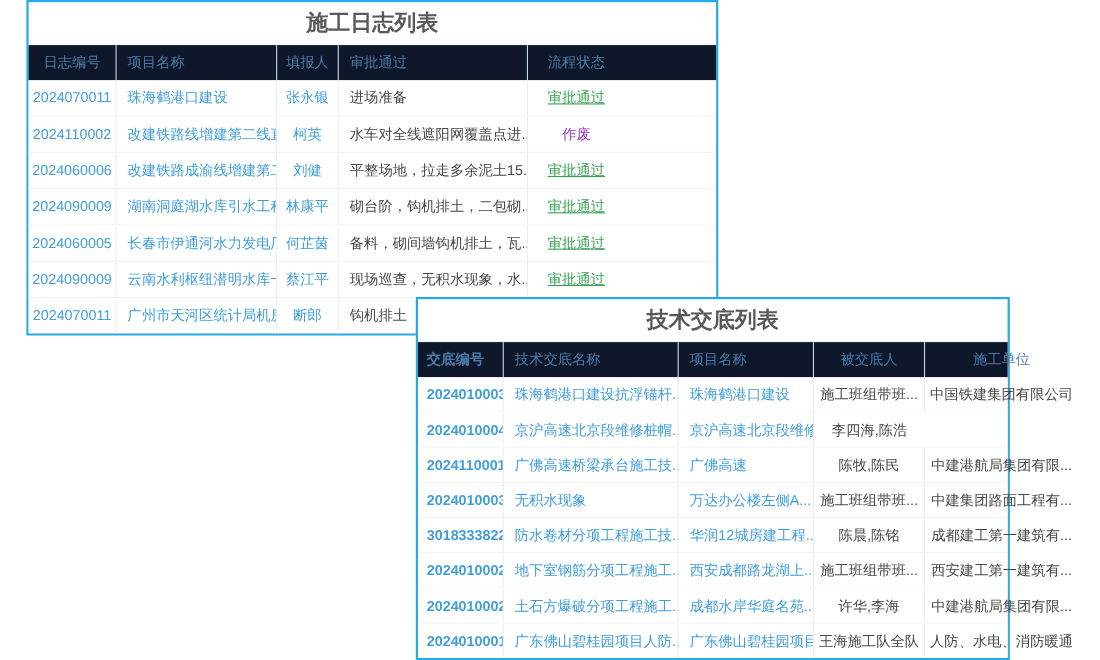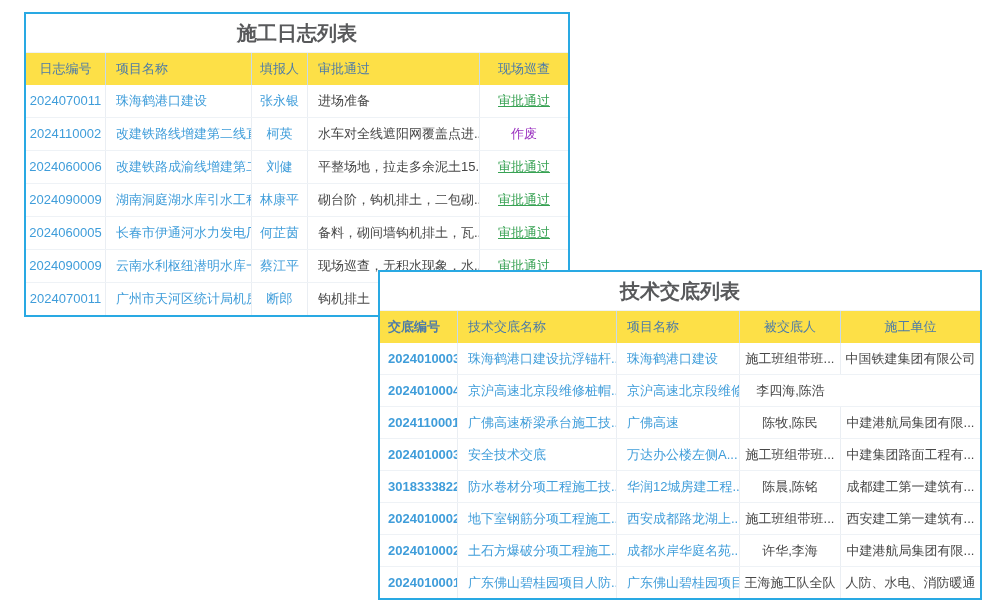--- a/index.html
+++ b/index.html
@@ -5,28 +5,28 @@
   html,body{margin:0;padding:0;}
   body{
     width:1000px;height:600px;position:relative;overflow:hidden;
     background:#ffffff;
     font-family:"Liberation Sans","DejaVu Sans",sans-serif;
   }
   .card{
     position:absolute;background:#ffffff;
     border:2px solid #29a9e3;box-sizing:border-box;
   }
-  #table-1{left:24px;top:12px;width:546px;z-index:1;}
-  #table-2{left:378px;top:270px;width:604px;z-index:2;}
+  #table-1{left:24px;top:0;width:629px;z-index:1;}
+  #table-2{left:378px;top:270px;width:540px;z-index:2;}
   .title{
     height:38px;line-height:38px;text-align:center;
     font-size:20px;font-weight:bold;color:#58595b;
     border-bottom:1px solid #eef2f6;
   }
-  .thead{display:flex;background:#fde047;}
+  .thead{display:flex;background:#0f172a;}
   .th{
     height:32px;line-height:32px;text-align:center;
     font-size:13px;color:#4d7ba8;
     border-right:1px solid #c5daec;box-sizing:border-box;
     flex:none;white-space:nowrap;overflow:hidden;
   }
   .th:last-child{border-right:none;}
   .tr{display:flex;background:#ffffff;}
   .tr:not(:last-child){border-bottom:1px solid #eef2f6;}
   .td{
@@ -58,21 +58,21 @@
 </head>
 <body>
 
 <div class="card" id="table-1">
   <div class="title">施工日志列表</div>
   <div class="thead">
       <div class="th c0">日志编号</div>
       <div class="th c1">项目名称</div>
       <div class="th c2">填报人</div>
       <div class="th c3">审批通过</div>
-      <div class="th c4">现场巡查</div>
+      <div class="th c4">流程状态</div>
     </div>
   <div class="tbody">
       <div class="tr">
         <div class="td c0 type-link">2024070011</div>
         <div class="td c1 type-link">珠海鹤港口建设</div>
         <div class="td c2 type-link">张永银</div>
         <div class="td c3 type-text">进场准备</div>
         <div class="td c4 type-status status-approved">审批通过</div>
       </div>
       <div class="tr">
@@ -145,21 +145,21 @@
       </div>
       <div class="tr">
         <div class="td c0 type-link">2024110001</div>
         <div class="td c1 type-link">广佛高速桥梁承台施工技...</div>
         <div class="td c2 type-link">广佛高速</div>
         <div class="td c3 type-text">陈牧,陈民</div>
         <div class="td c4 type-text">中建港航局集团有限...</div>
       </div>
       <div class="tr">
         <div class="td c0 type-link">2024010003</div>
-        <div class="td c1 type-link">安全技术交底</div>
+        <div class="td c1 type-link">无积水现象</div>
         <div class="td c2 type-link">万达办公楼左侧A...</div>
         <div class="td c3 type-text">施工班组带班...</div>
         <div class="td c4 type-text">中建集团路面工程有...</div>
       </div>
       <div class="tr">
         <div class="td c0 type-link">3018333822</div>
         <div class="td c1 type-link">防水卷材分项工程施工技...</div>
         <div class="td c2 type-link">华润12城房建工程...</div>
         <div class="td c3 type-text">陈晨,陈铭</div>
         <div class="td c4 type-text">成都建工第一建筑有...</div>

